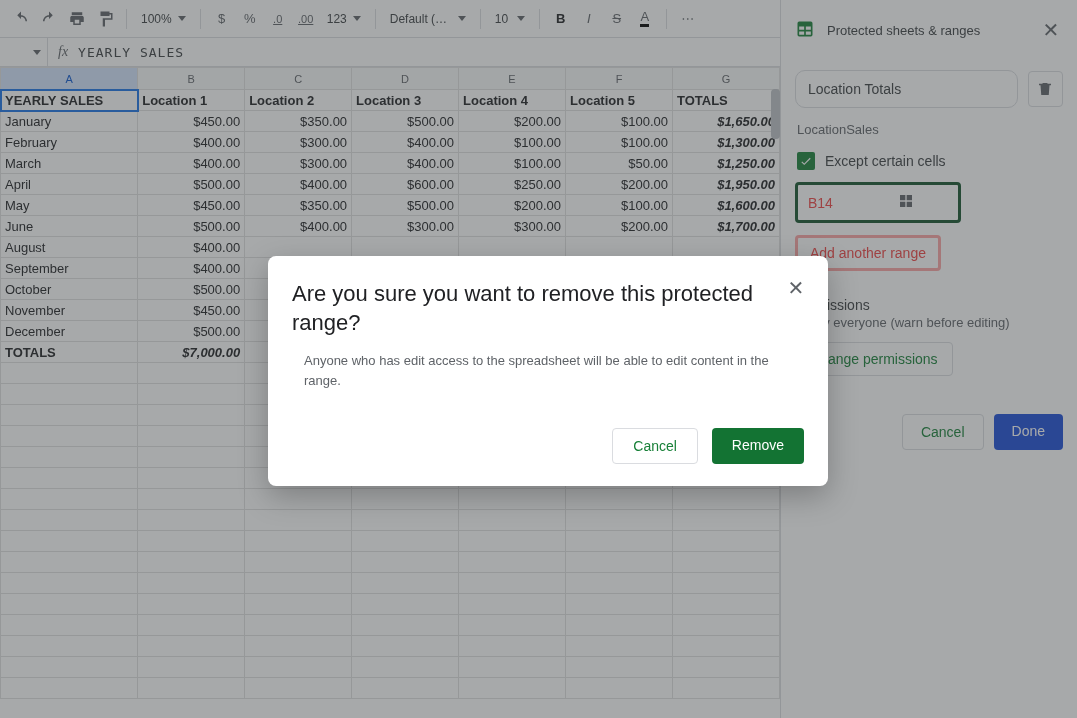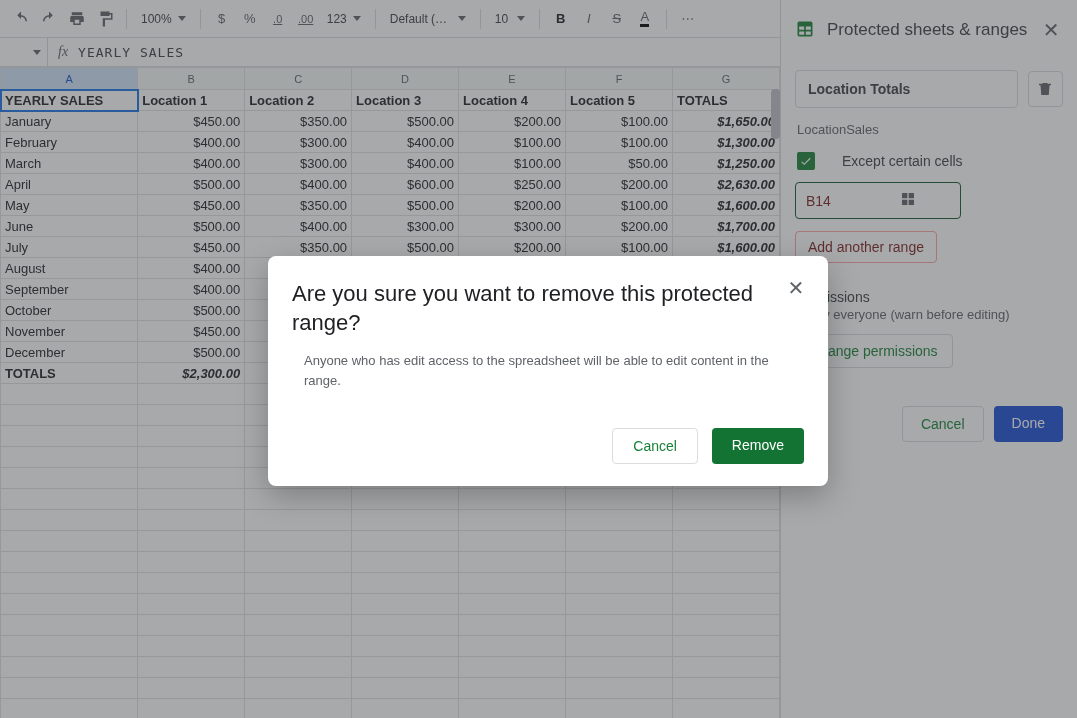--- a/index.html
+++ b/index.html
@@ -141,69 +141,68 @@
     padding: 18px 14px;
     font-size: 14px;
   }
   .sp-header {
     display: flex;
     align-items: center;
     gap: 12px;
     margin-bottom: 28px;
   }
   .sp-header svg { width: 20px; height: 20px; fill: #188038; }
-  .sp-title { font-size: 17px; font-weight: 500; color: #3c4043; flex: 1; white-space: nowrap;}
+  .sp-title { font-size: 13px; font-weight: 500; color: #3c4043; flex: 1; white-space: nowrap;}
   .sp-close { color: #5f6368; font-size: 20px; width: 24px; height: 24px; display: flex; align-items: center; justify-content: center; }
   .input-box {
     border: 1px solid #dadce0;
-    border-radius: 4px;
+    border-radius: 10px;
     padding: 10px 12px;
     font-size: 14px;
     color: #3c4043;
     width: 228px;
     display: inline-block;
-    font-weight: bold;
   }
   .desc-row { display: flex; align-items: center; gap: 10px; }
   .trash-btn {
     width: 36px; height: 36px;
     border: 1px solid #dadce0;
     border-radius: 4px;
     display: flex; align-items: center; justify-content: center;
     color: #5f6368;
   }
   .trash-btn svg { width: 18px; height: 18px; fill: #5f6368;}
   .subt { font-size: 13px; color: #5f6368; margin: 14px 2px 15px; }
-  .chk-row { display: flex; align-items: center; gap: 27px; margin: 0 2px 12px; }
+  .chk-row { display: flex; align-items: center; gap: 10px; margin: 0 2px 12px; }
   .chk-box {
     width: 18px; height: 18px; background: #188038; border-radius: 2px;
     display: flex; align-items: center; justify-content: center;
   }
   .chk-box svg { width: 14px; height: 14px; fill: #fff;}
   .chk-label { font-size: 14px; color: #3c4043; }
   .range-input {
-    border: 1px solid #14532d;
+    border: 3px solid #14532d;
     border-radius: 4px;
     padding: 8px 44px 8px 10px;
     font-size: 14px;
     width: 166px;
     position: relative;
-    color: #7f1d1d;
+    color: #ef4444;
     display: flex;
     align-items: center;
     justify-content: space-between;
   }
   .range-input svg { width: 16px; height: 16px; fill: #5f6368;}
   .add-range {
     display: inline-block;
     margin-top: 12px;
-    border: 1px solid #fca5a5;
+    border: 3px solid #fca5a5;
     border-radius: 4px;
     padding: 7px 12px;
-    color: #7f1d1d;
+    color: #ef4444;
     font-weight: 500;
     font-size: 14px;
     text-align: right;
   }
   .perm-title { color: #3c4043; margin-top: 26px; font-size: 14px; }
   .perm-sub { color: #5f6368; font-size: 13px; margin-top: 2px;}
   .change-perm {
     display: inline-block;
     margin-top: 12px;
     border: 1px solid #dadce0;
@@ -426,50 +425,41 @@
           <td>$50.00</td>
           <td class="totals">$1,250.00</td>
         </tr>
         <tr>
           <td class="lbl">April</td>
           <td>$500.00</td>
           <td>$400.00</td>
           <td>$600.00</td>
           <td>$250.00</td>
           <td>$200.00</td>
-          <td class="totals">$2,630.00</td>
+          <td class="totals">$1,950.00</td>
         </tr>
         <tr>
           <td class="lbl">May</td>
           <td>$450.00</td>
           <td>$350.00</td>
           <td>$500.00</td>
           <td>$200.00</td>
           <td>$100.00</td>
           <td class="totals">$1,600.00</td>
         </tr>
         <tr>
           <td class="lbl">June</td>
           <td>$500.00</td>
           <td>$400.00</td>
           <td>$300.00</td>
           <td>$300.00</td>
           <td>$200.00</td>
           <td class="totals">$1,700.00</td>
         </tr>
         <tr>
-          <td class="lbl">July</td>
-          <td>$450.00</td>
-          <td>$350.00</td>
-          <td>$500.00</td>
-          <td>$200.00</td>
-          <td>$100.00</td>
-          <td class="totals">$1,600.00</td>
-        </tr>
-        <tr>
           <td class="lbl">August</td>
           <td>$400.00</td>
           <td></td>
           <td></td>
           <td></td>
           <td></td>
           <td></td>
         </tr>
         <tr>
           <td class="lbl">September</td>
@@ -502,21 +492,21 @@
           <td class="lbl">December</td>
           <td>$500.00</td>
           <td></td>
           <td></td>
           <td></td>
           <td></td>
           <td></td>
         </tr>
         <tr class="totrow">
           <td class="lbl">TOTALS</td>
-          <td>$2,300.00</td>
+          <td>$7,000.00</td>
           <td>$</td>
           <td></td>
           <td></td>
           <td></td>
           <td></td>
         </tr>
         <tr>
           <td></td>
           <td></td>
           <td></td>

